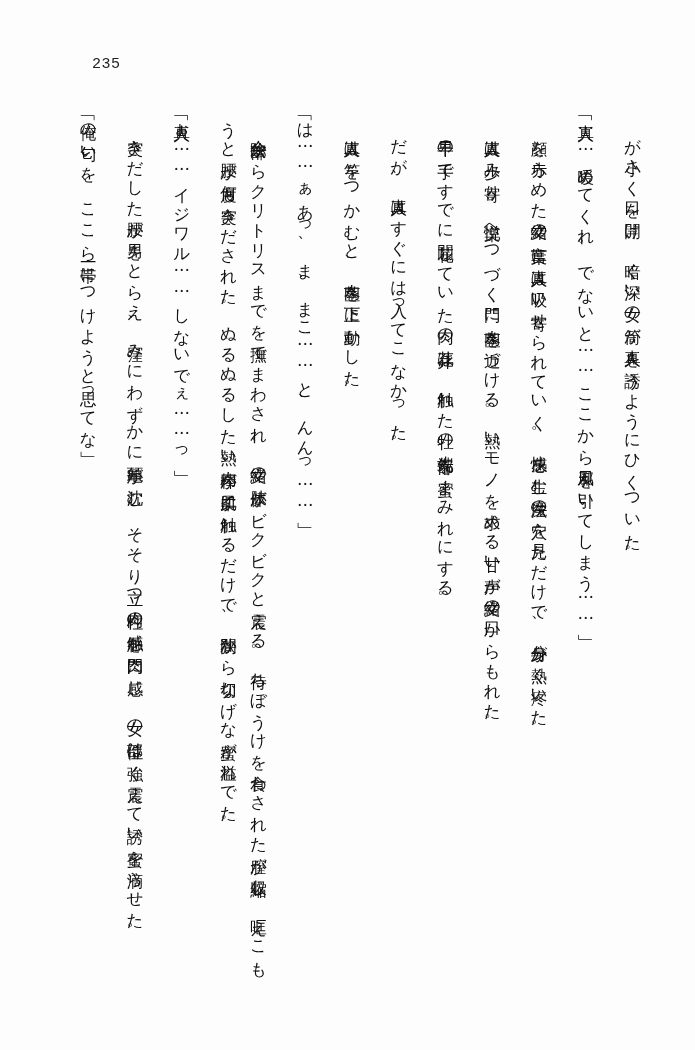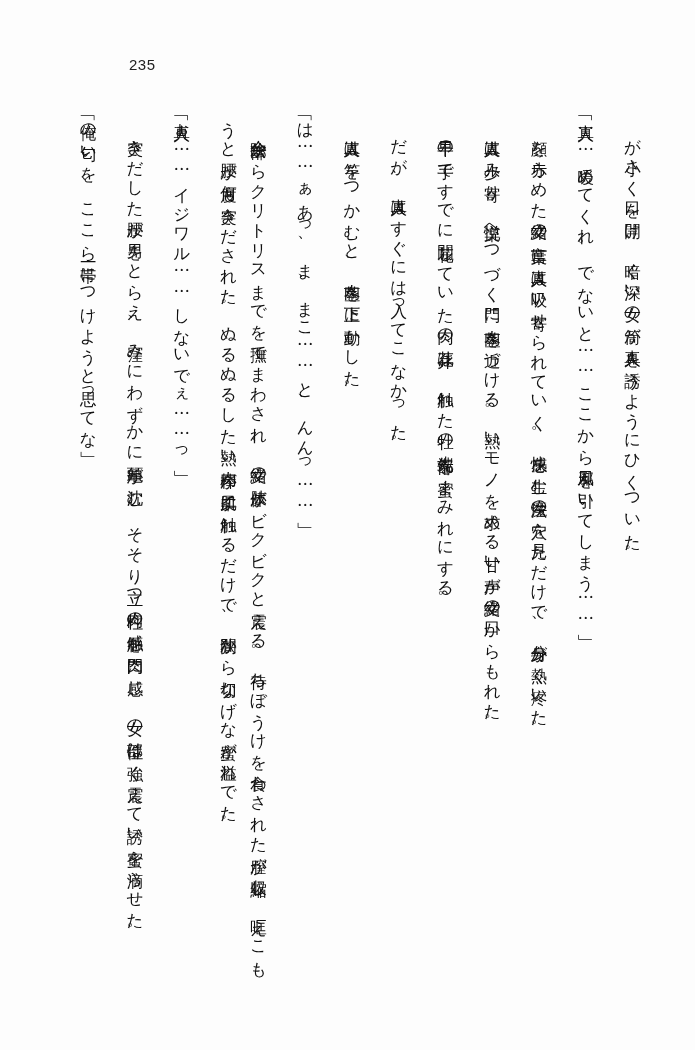--- a/index.html
+++ b/index.html
@@ -20,22 +20,21 @@
     inset: 0;
     background: #fdfdfd;
   }
   .page-number {
     position: absolute;
     top: 56px;
     left: 92px;
     font-size: 15px;
     letter-spacing: 0.5px;
     color: #222;
-    font-family: Liberation Sans, sans-serif;
-    margin-left: 37px;
+    font-family: Liberation Mono, monospace;
   }
   .body-text {
     position: absolute;
     top: 110px;
     left: 56px;
     right: 48px;
     height: 870px;
     writing-mode: vertical-rl;
     text-orientation: upright;
     direction: ltr;

